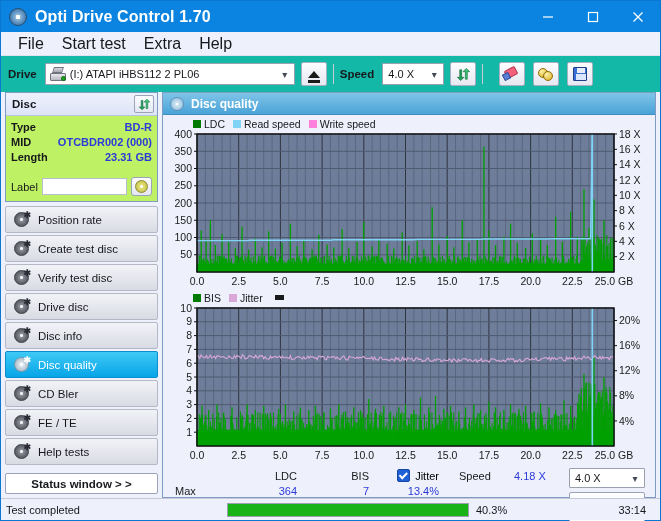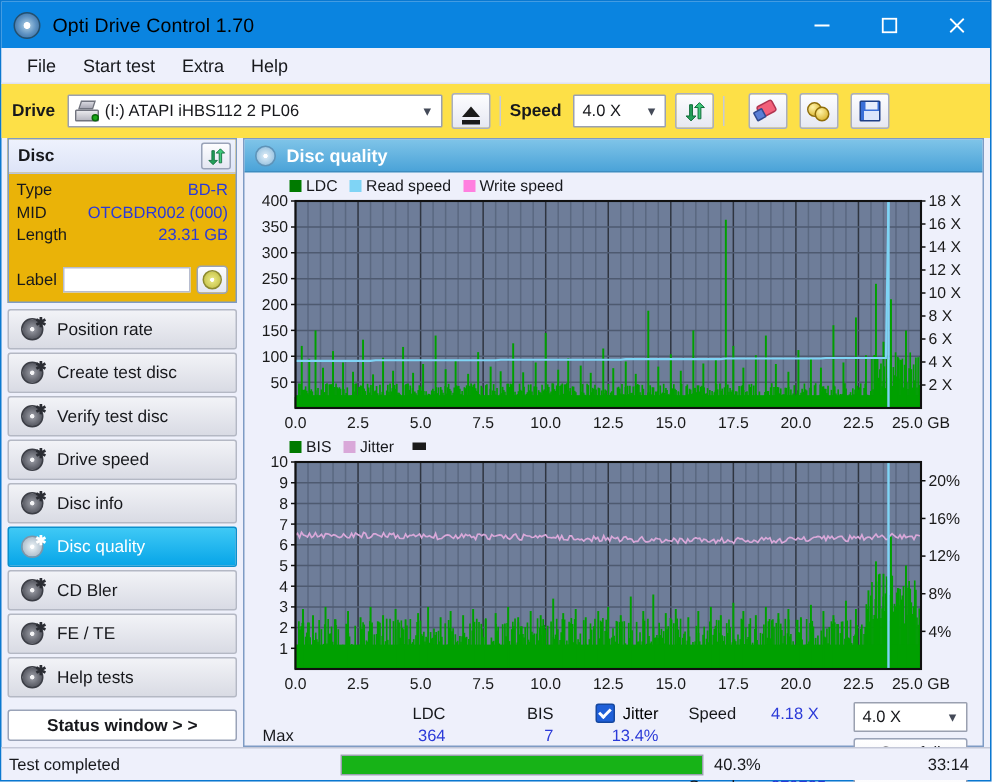--- a/index.html
+++ b/index.html
@@ -30,42 +30,42 @@
     background:radial-gradient(circle at 50% 50%, #ffffff 0%, #ffffff 18%, #8fb8d8 22%, #5a8fc0 55%, #35628f 100%);
     border:1px solid #24506f;
     box-sizing:border-box;
     position:relative;
   }
   .title-icon:after{
     content:"";position:absolute;left:6px;top:6px;width:4px;height:4px;
     background:#fff;border-radius:50%;
   }
   .title-text{
-    color:#000000;font-size:13px;letter-spacing:0.1px;
+    color:#ffffff;font-size:16px;letter-spacing:0.1px;font-weight:bold;
   }
   .win-btns{margin-left:auto;display:flex;height:31px;}
   .win-btn{
     width:45px;height:31px;display:flex;align-items:center;justify-content:center;
     color:#fff;font-size:12px;
   }
   .win-btn svg{display:block;}
   
   .menubar{
     height:23px;background:#eef0fb;
     display:flex;align-items:center;
     padding-left:8px;
     flex:0 0 auto;
     border-bottom:1px solid #dfe2f0;
   }
   .menu-item{
-    padding:3px 9px;color:#17181c;font-size:12px;
+    padding:3px 9px;color:#17181c;font-size:16px;
   }
   
   .toolbar{
-    height:36px;background:#fde047;
+    height:36px;background:#14b8a6;
     display:flex;align-items:center;
     padding:0 7px;
     flex:0 0 auto;
     gap:0px;
   }
   .tb-label{font-weight:bold;font-size:11.5px;color:#17181c;margin-right:8px;}
   .drive-combo{
     height:22px;width:250px;background:#fff;border:1px solid #9aa0b0;
     display:flex;align-items:center;font-size:11px;color:#17181c;
     box-sizing:border-box;
@@ -132,36 +132,36 @@
   }
   
   .body-area{
     flex:1 1 auto;display:flex;padding:0 4px 0 4px;gap:4px;min-height:0;
   }
   
   .sidebar{
     width:153px;flex:0 0 auto;display:flex;flex-direction:column;
   }
   .disc-panel{
-    border:1px solid #7e9bc4;background:#eab308;
+    border:1px solid #7e9bc4;background:#bef264;
     box-sizing:border-box;
   }
   .disc-head{
     background:linear-gradient(#eef2fd,#dde4f7);
     height:22px;display:flex;align-items:center;
     padding:0 3px 0 6px;border-bottom:1px solid #b9c5de;
   }
   .disc-head .t{font-weight:bold;font-size:11.5px;color:#17181c;}
   .sq-btn{
     margin-left:auto;width:20px;height:18px;border:1px solid #9aa3b8;
     background:linear-gradient(#fdfdff,#e4e7f2);border-radius:2px;
     display:flex;align-items:center;justify-content:center;box-sizing:border-box;
   }
   .disc-rows{padding:3px 5px 4px 5px;}
-  .drow{display:flex;justify-content:space-between;align-items:center;height:15px;}
+  .drow{display:flex;justify-content:space-between;align-items:center;height:15px;font-weight:bold;}
   .drow .k{color:#17181c;font-size:11px;}
   .drow .v{color:#2b3ad8;font-size:11px;}
   .label-row{display:flex;align-items:center;height:21px;margin-top:12px;}
   .label-row .k{color:#17181c;font-size:11px;margin-right:4px;}
   .label-input{
     flex:1 1 auto;height:17px;background:#ffffff;border:1px solid #b7bdd0;box-sizing:border-box;
     font-family:"Liberation Sans",sans-serif;font-size:11px;padding:0 2px;color:#17181c;min-width:0;
   }
   .cd-btn{
     width:21px;height:19px;margin-left:4px;border:1px solid #9aa3b8;border-radius:3px;
@@ -422,21 +422,21 @@
               <span class="ring"></span>
               <span class="spark">✱</span>
             </span>
           <span>Verify test disc</span>
         </div>
         <div class="nav-item">
           <span class="nav-ic">
               <span class="ring"></span>
               <span class="spark">✱</span>
             </span>
-          <span>Drive speed</span>
+          <span>Drive disc</span>
         </div>
         <div class="nav-item">
           <span class="nav-ic">
               <span class="ring"></span>
               <span class="spark">✱</span>
             </span>
           <span>Disc info</span>
         </div>
         <div class="nav-item active">
           <span class="nav-ic">

